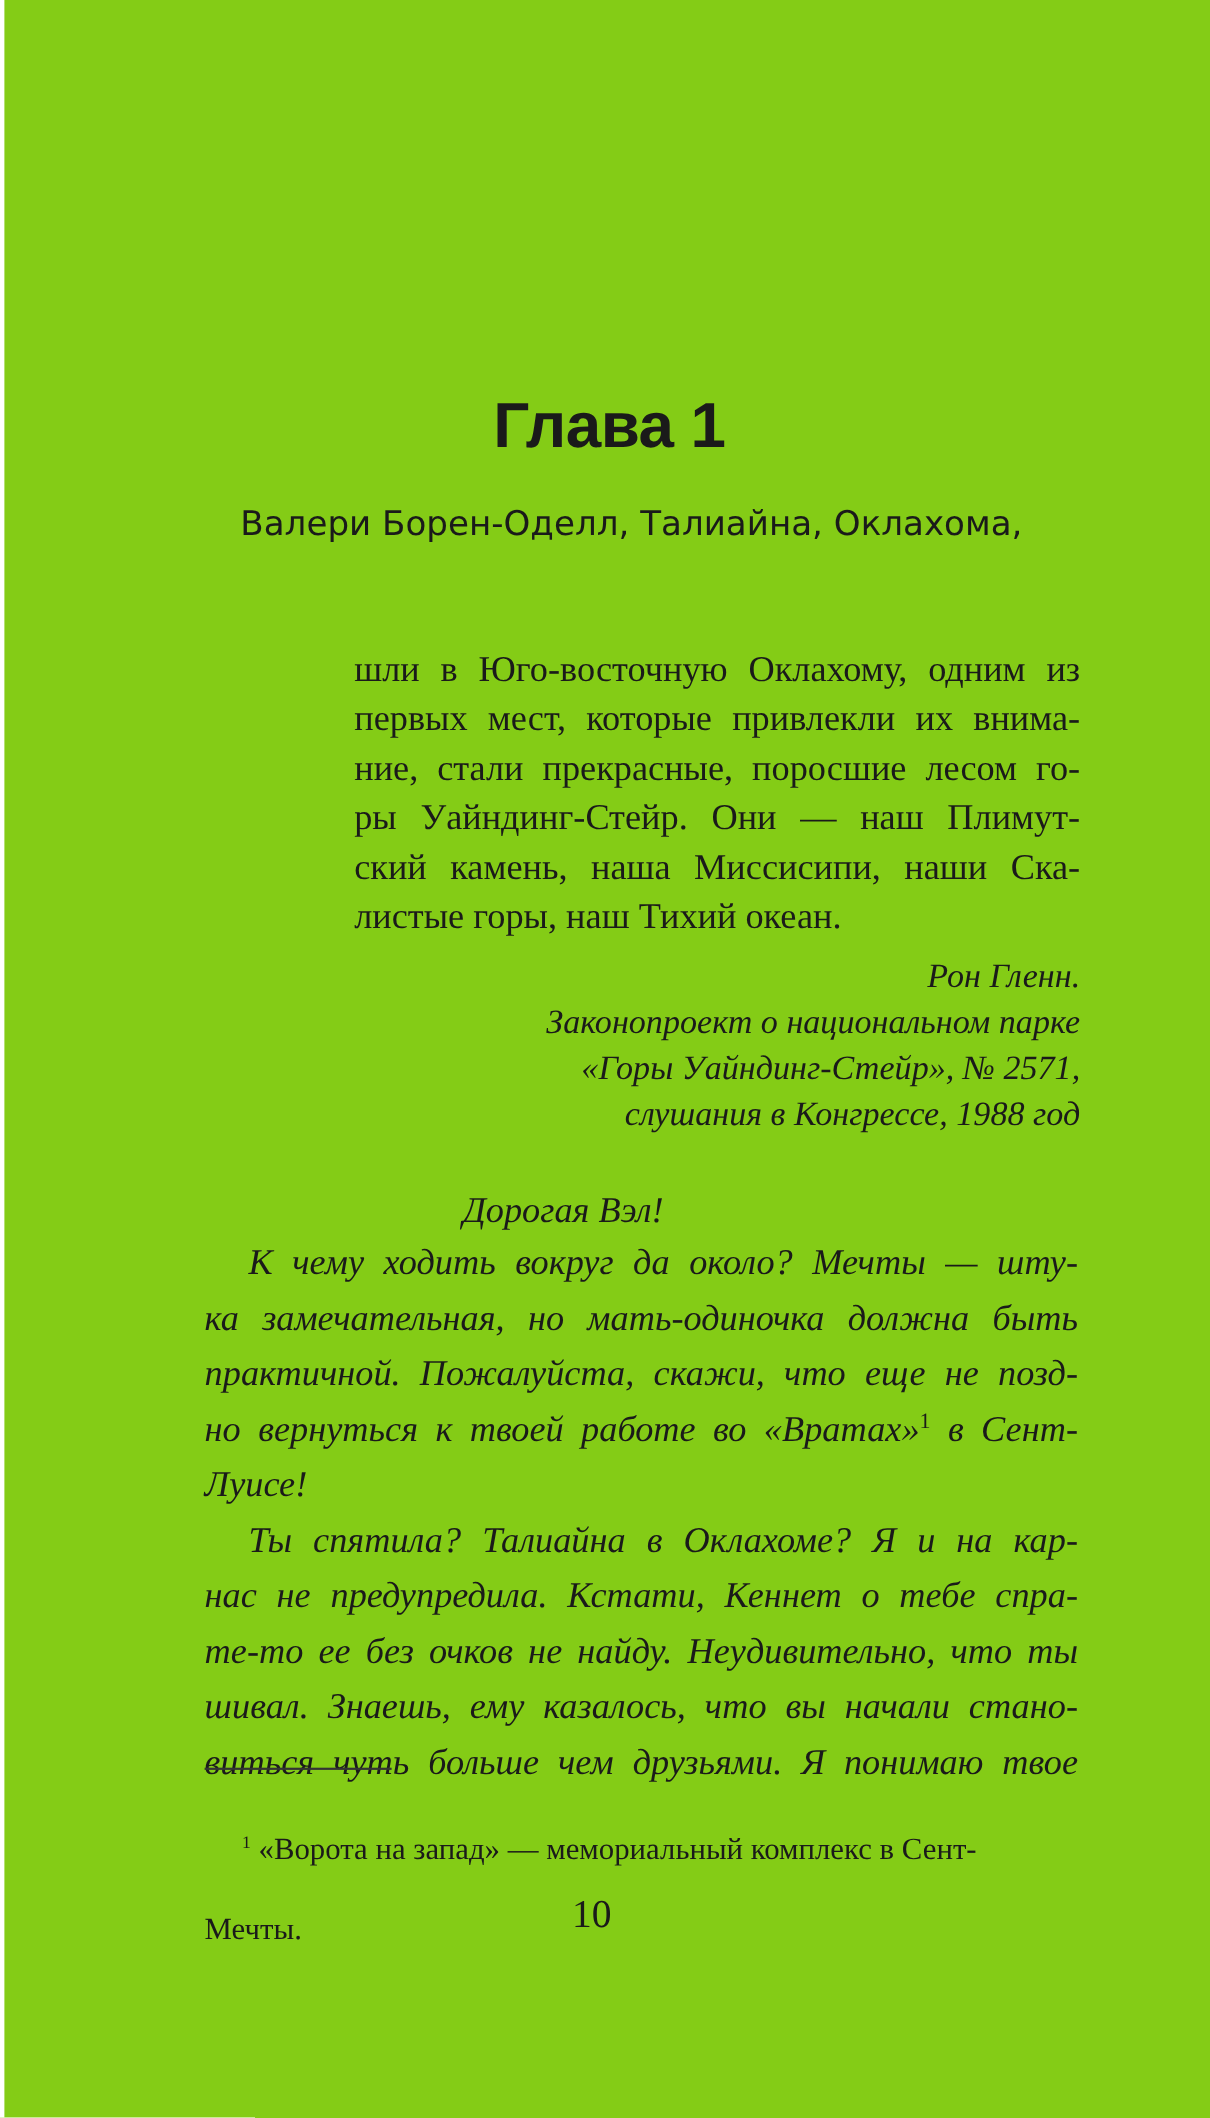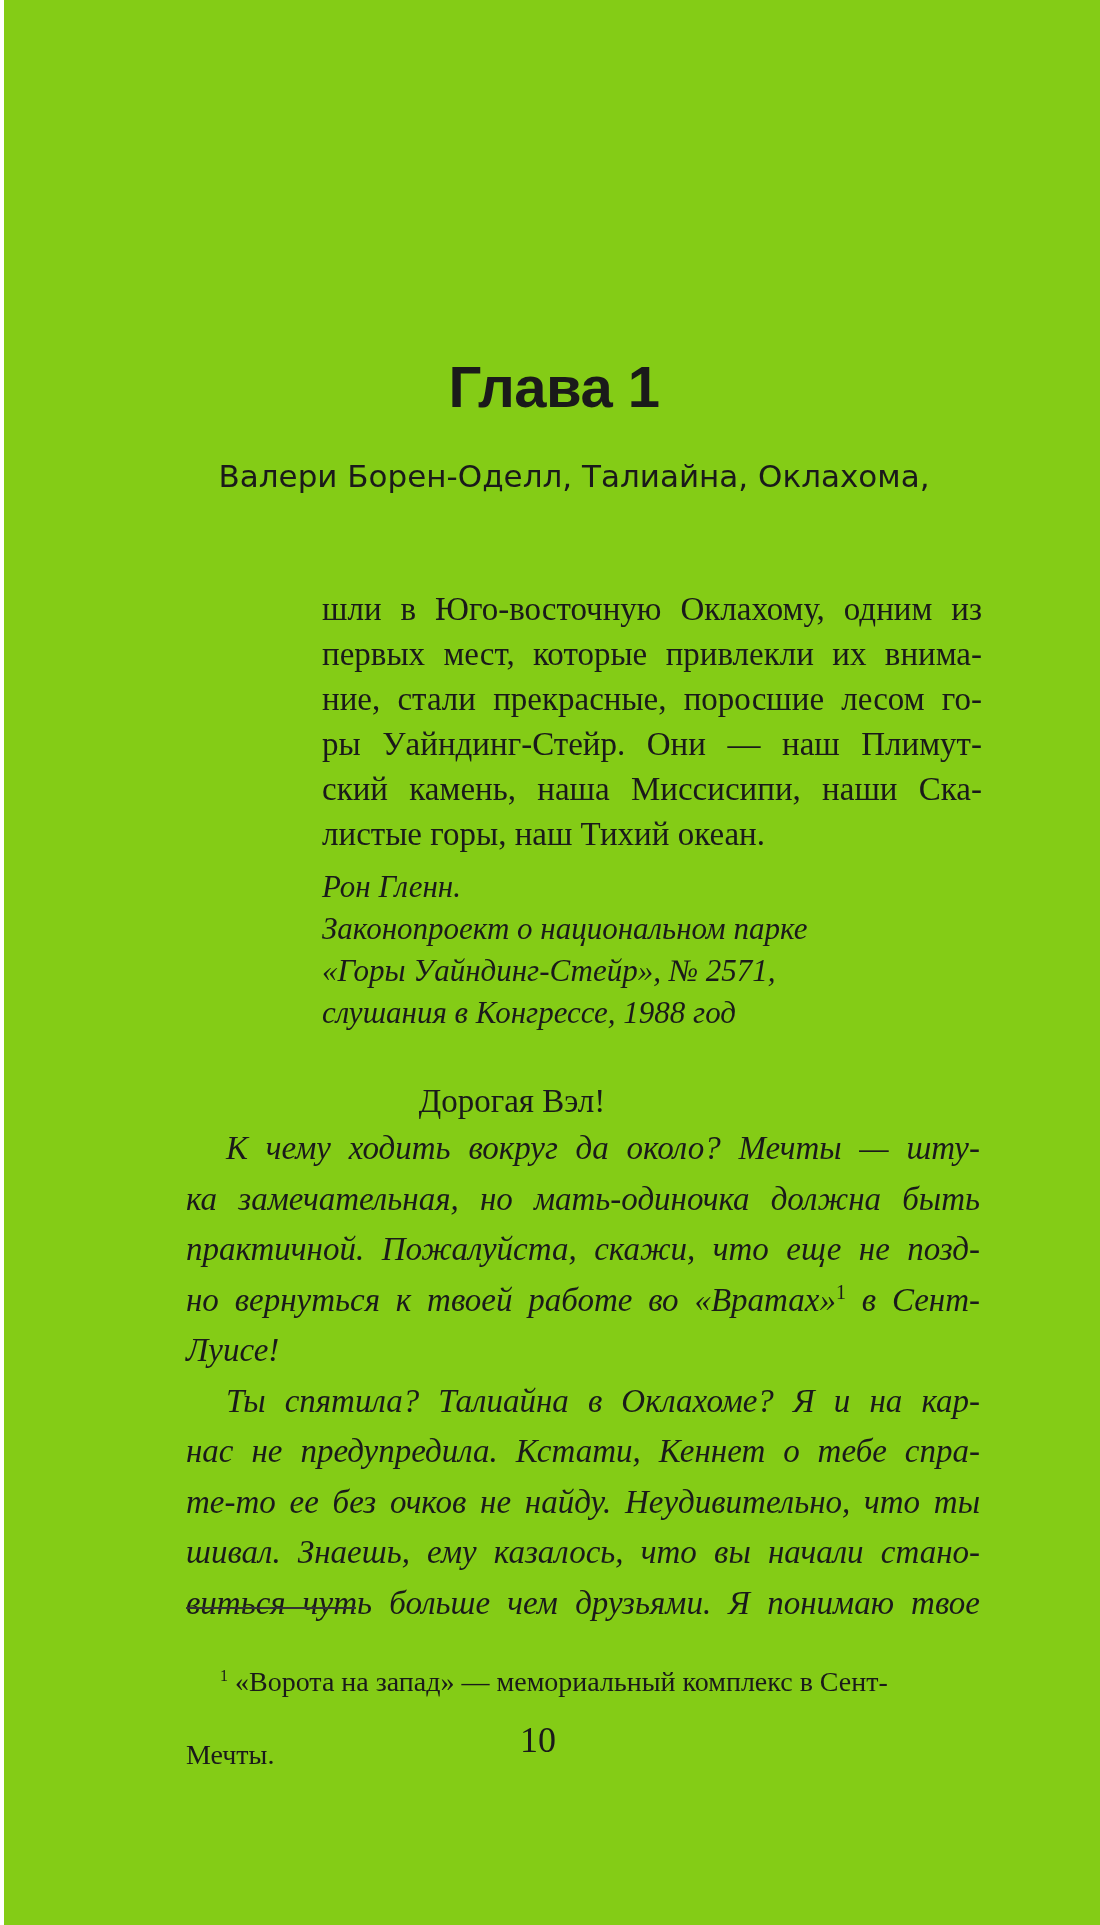--- a/index.html
+++ b/index.html
@@ -19,26 +19,26 @@
       position: absolute; left: 318px; width: 660px; top: 587px;
       font-family: "Liberation Serif", serif; font-size: 33px; line-height: 45px;
       color: #1a1a1a; text-align: justify;
     }
     .epigraph .line { display: block; white-space: nowrap; text-align-last: justify; }
     .epigraph .line.first { text-indent: 40px; }
     .epigraph .line.last { text-align-last: left; }
     .attribution {
       position: absolute; left: 318px; width: 660px; top: 866px;
       font-family: "Liberation Serif", serif; font-style: italic; font-size: 31px; line-height: 42px;
-      text-align: left; color: #1a1a1a;
+      text-align: right; color: #1a1a1a;
     }
     .attribution span { display: block; }
     .letter-greeting {
       position: absolute; left: 0; width: 896px; top: 1078px; padding-left: 120px; box-sizing: border-box;
-      text-align: center; font-family: "Liberation Serif", serif; font-size: 33px; line-height: 46px;
+      text-align: center; font-family: "Liberation Serif", serif; font-style: italic; font-size: 33px; line-height: 46px;
     }
     .letter-body {
       position: absolute; left: 182px; width: 794px; top: 1123px;
       font-family: "Liberation Serif", serif; font-style: italic; font-size: 33px; line-height: 50.5px;
       color: #1a1a1a;
     }
     .letter-body .line { display: block; white-space: nowrap; text-align: justify; text-align-last: justify; }
     .letter-body .line.indent { padding-left: 40px; }
     .letter-body .line.last { text-align-last: left; }
     sup { font-size: 20px; line-height: 0; vertical-align: 12px; font-style: normal; }

